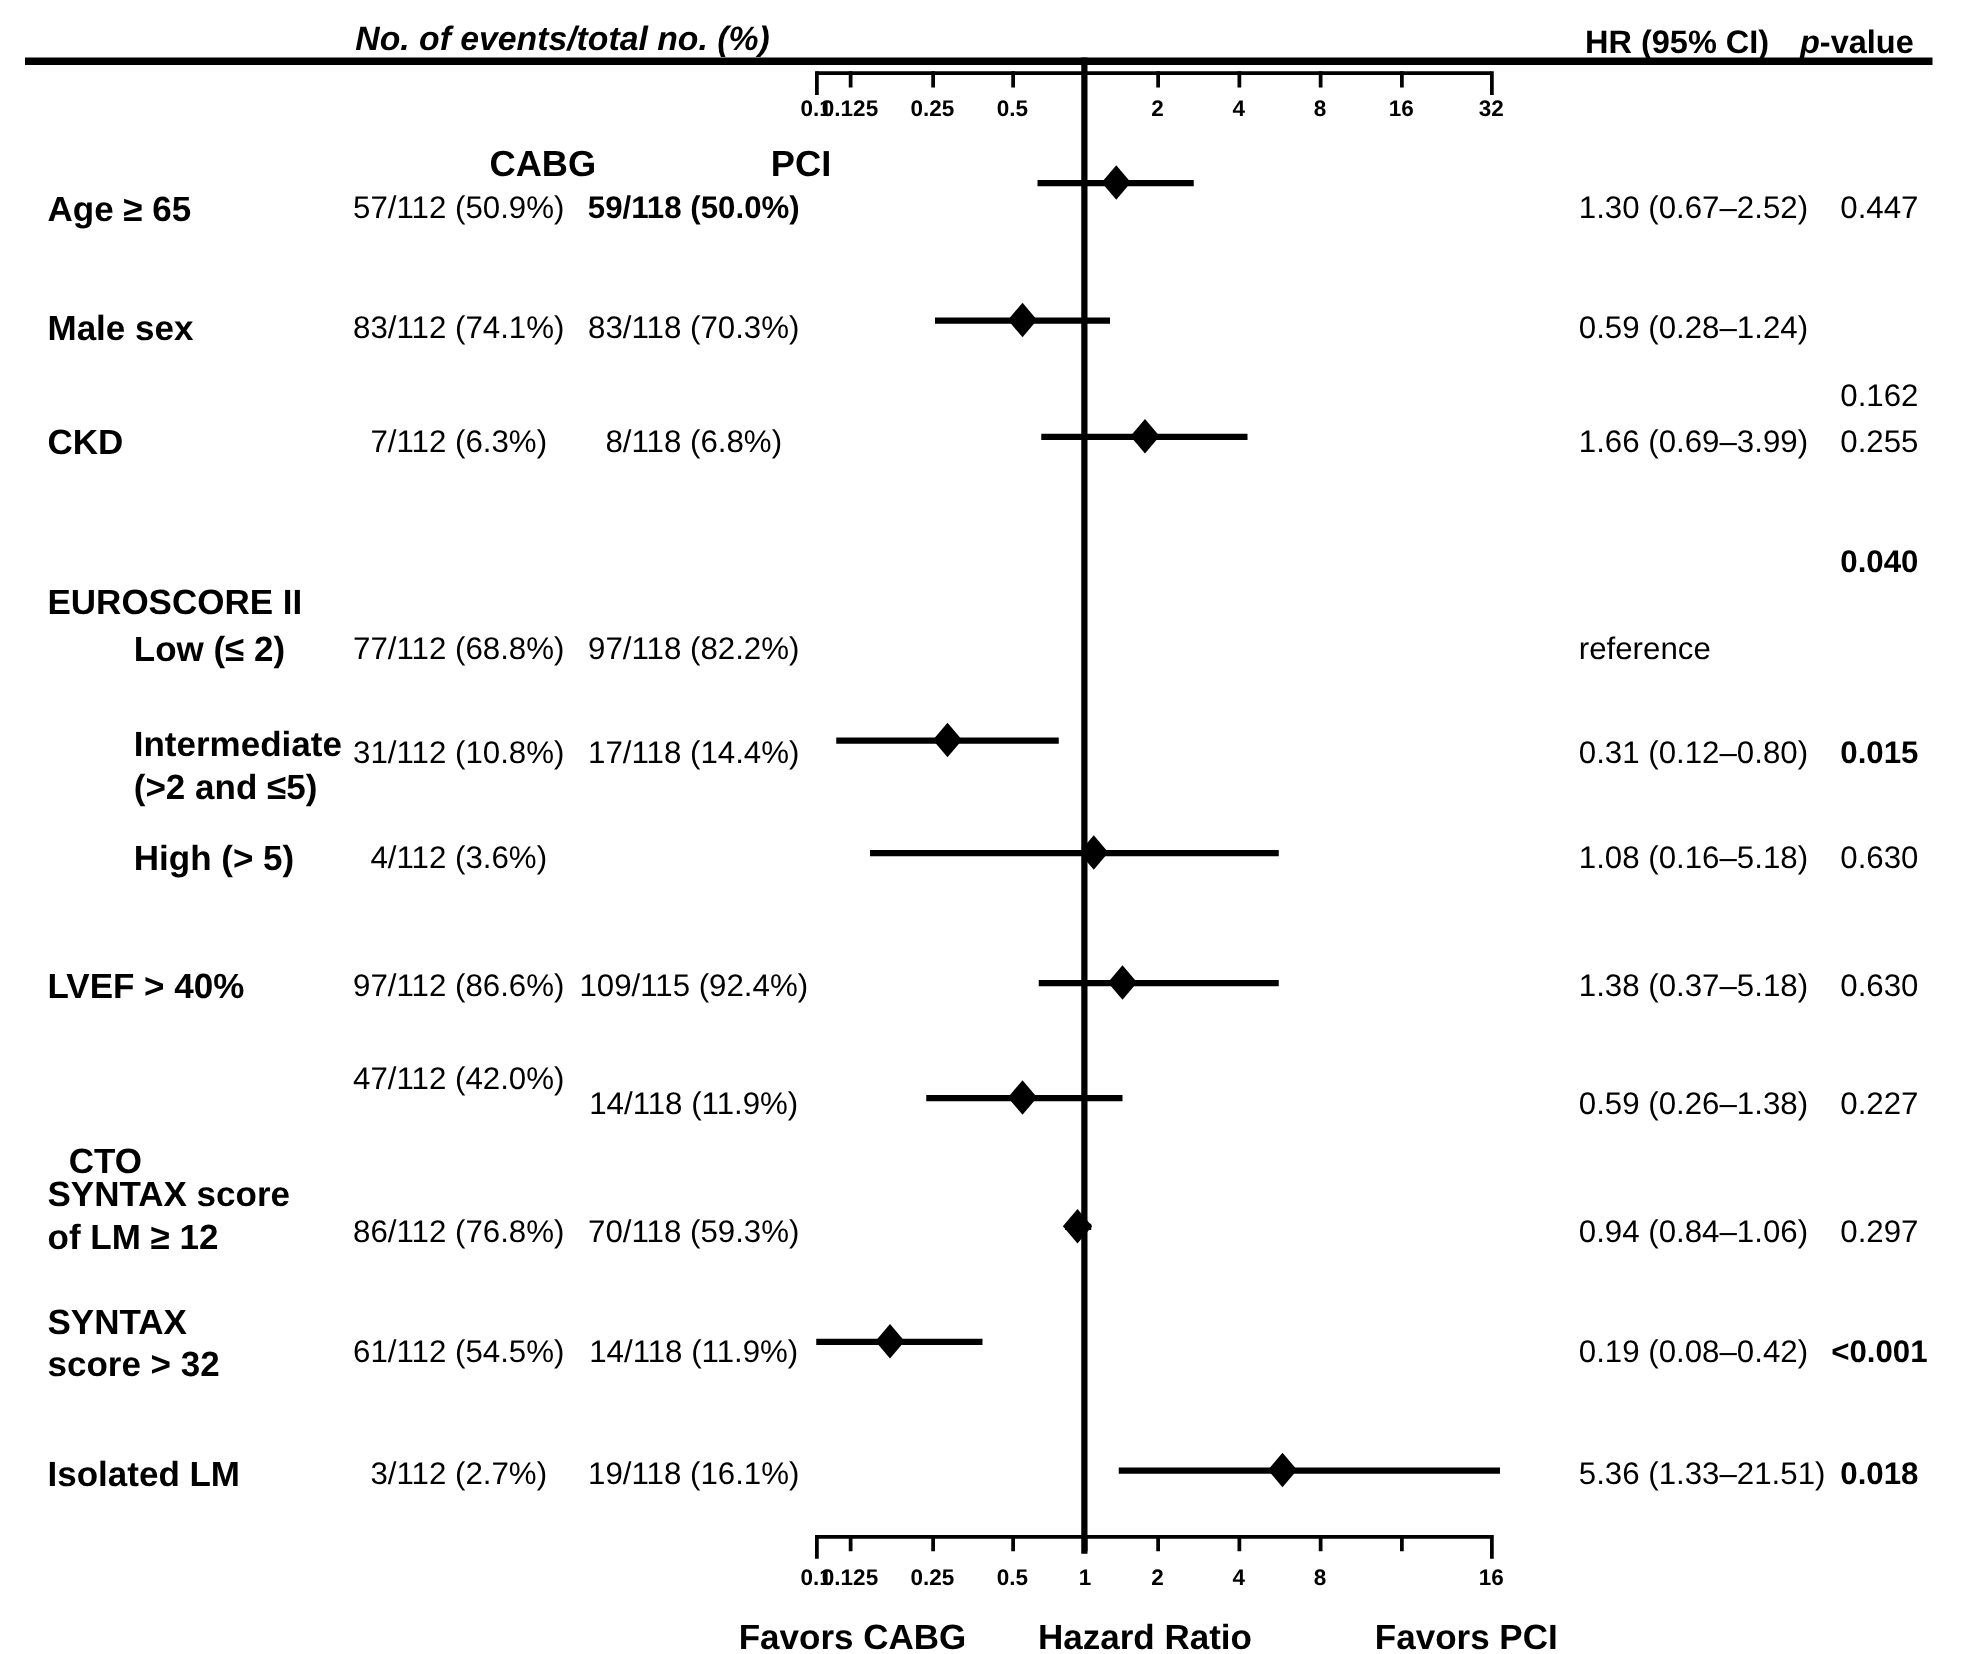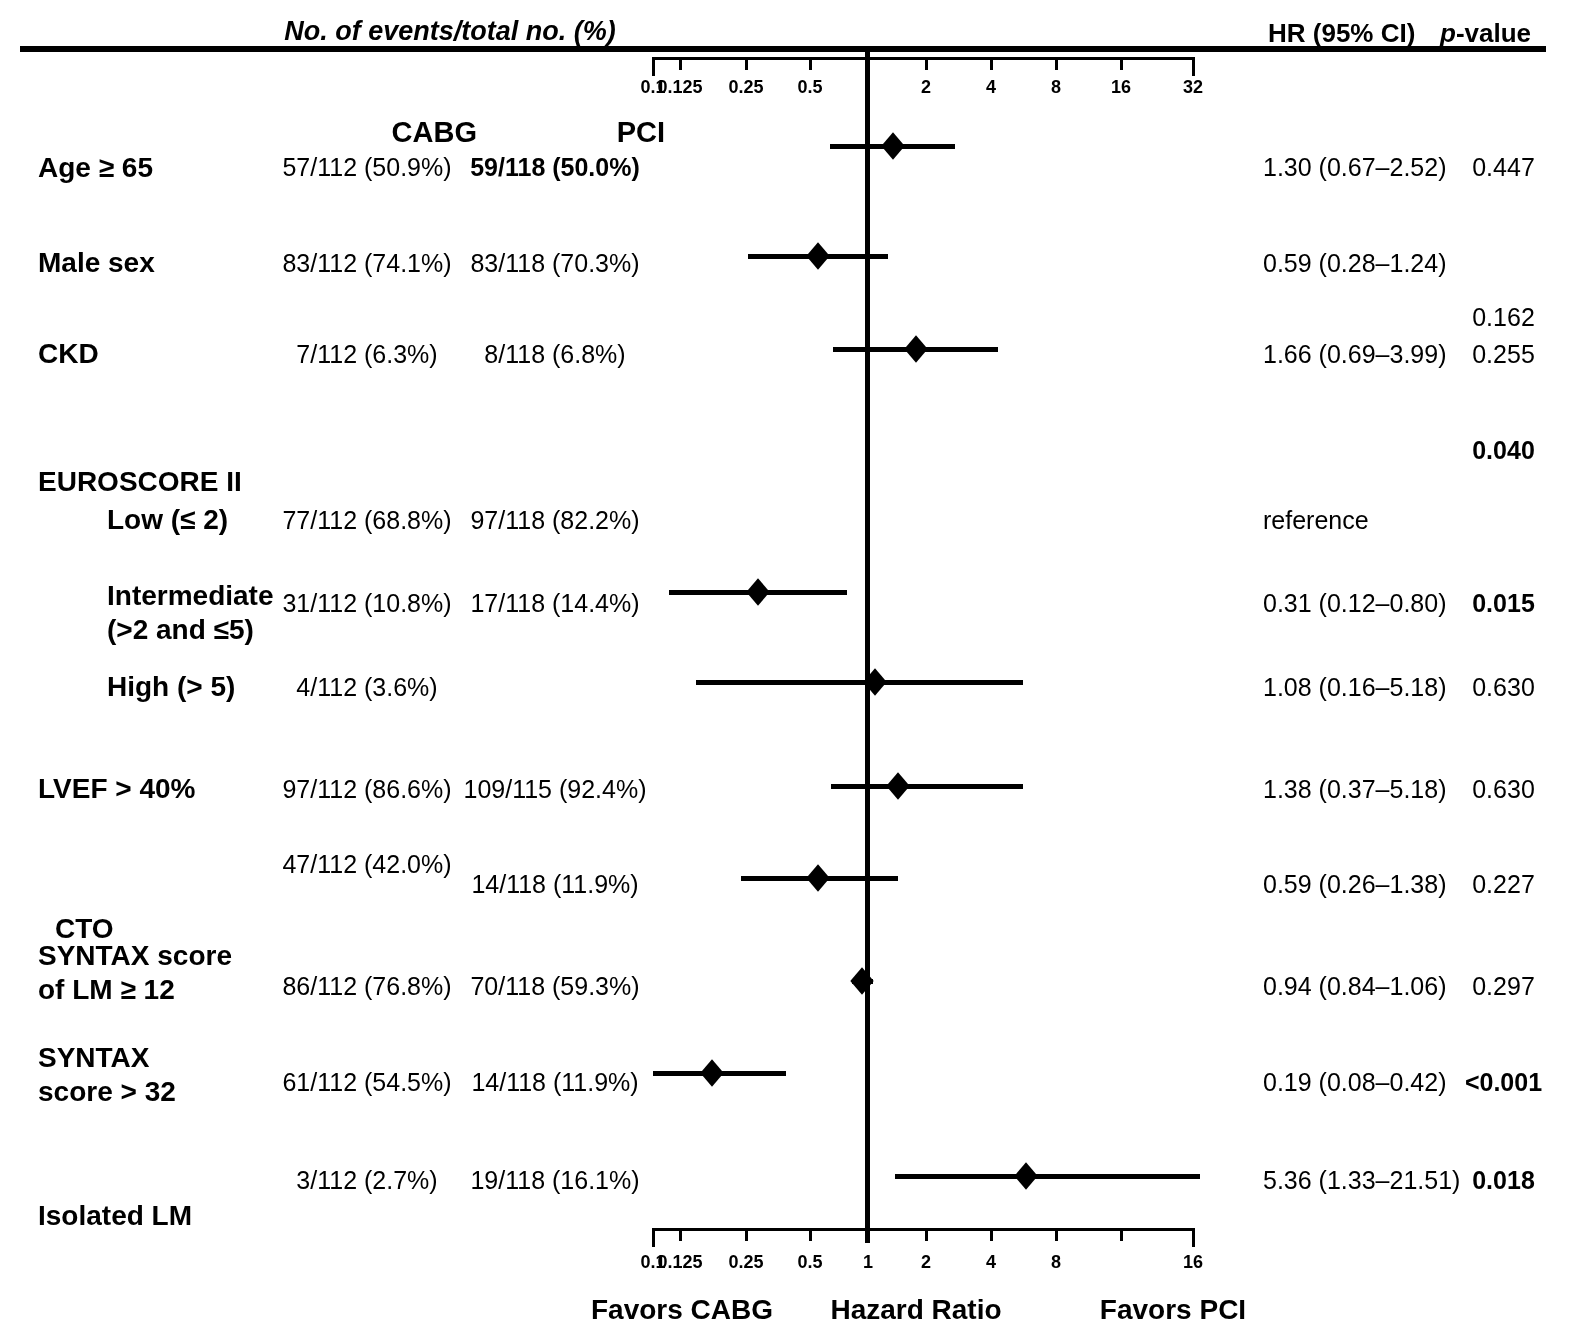--- a/index.html
+++ b/index.html
@@ -202,21 +202,21 @@
     <div class="row-label" style="left: 38px; top: 1075px;">
       <div>SYNTAX</div>
       <div>score  &gt; 32</div>
     </div>
     <div class="cell" style="left: 212px; top: 1082px;">61/112 (54.5%)</div>
     <div class="cell" style="left: 400px; top: 1082px;">14/118 (11.9%)</div>
     <div class="hrtext" style="left: 1263px; top: 1082px;">0.19 (0.08–0.42)</div>
     <div class="ptext" style="left: 1437px; top: 1082px; font-weight: bold;">&lt;0.001</div>
     <div class="ci-line" style="left: 653px; top: 1070.5px; width: 133.4px;"></div>
     <div class="diamond" style="left: 711.785px; top: 1073px;"></div>
-    <div class="row-label" style="left: 38px; top: 1180px; margin-top: 36px;">
+    <div class="row-label" style="left: 38px; top: 1180px;">
       <div>Isolated LM</div>
     </div>
     <div class="cell" style="left: 212px; top: 1180px;">3/112 (2.7%)</div>
     <div class="cell" style="left: 400px; top: 1180px;">19/118 (16.1%)</div>
     <div class="hrtext" style="left: 1263px; top: 1180px;">5.36 (1.33–21.51)</div>
     <div class="ptext" style="left: 1437px; top: 1180px; font-weight: bold;">0.018</div>
     <div class="ci-line" style="left: 894.825px; top: 1173.5px; width: 304.878px;"></div>
     <div class="diamond" style="left: 1025.93px; top: 1176px;"></div>
   </div>
 

